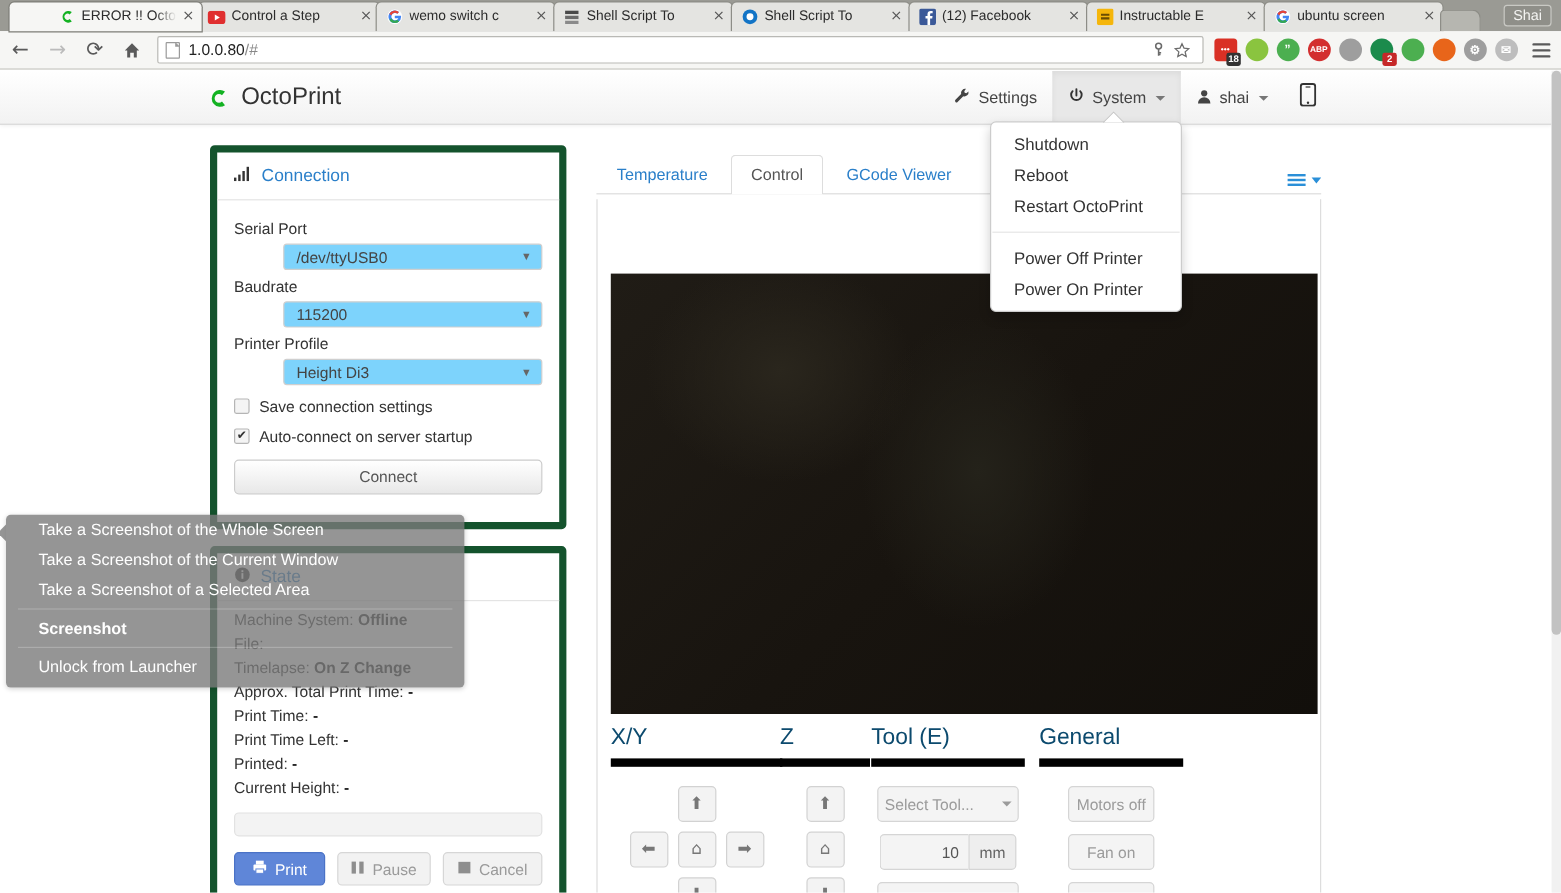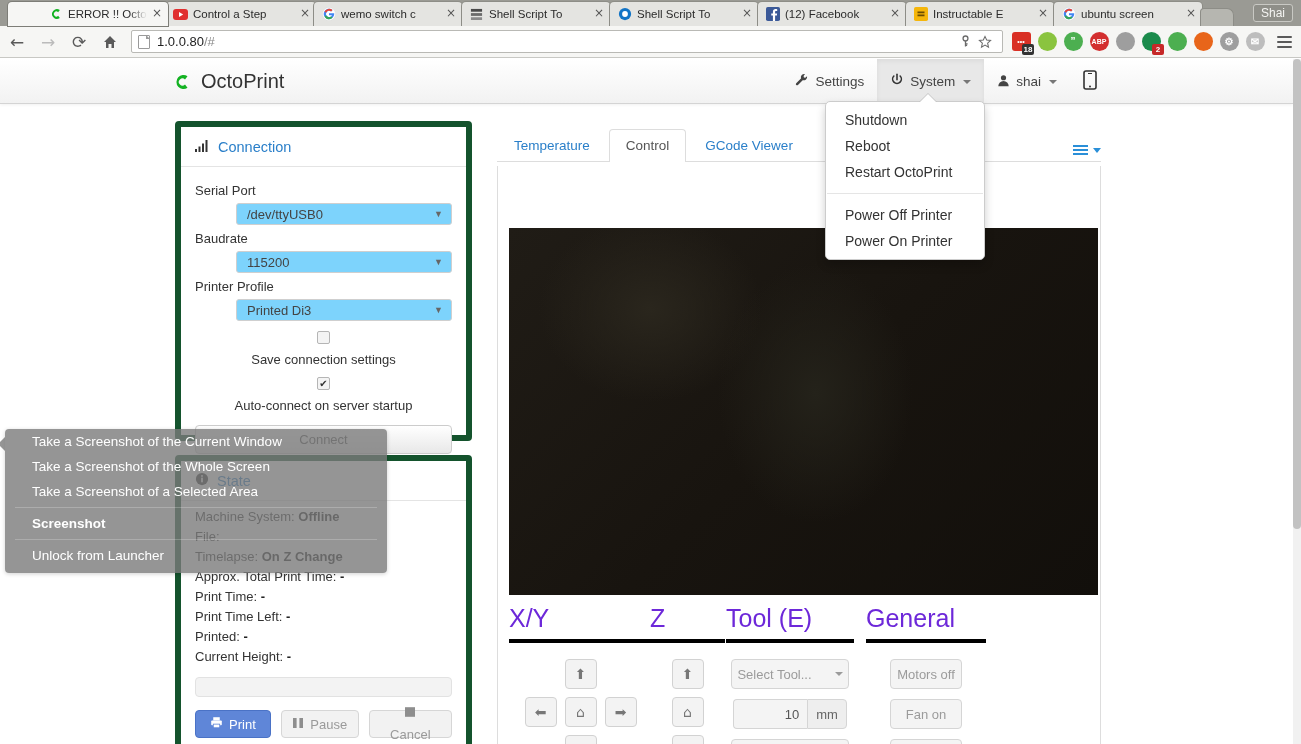--- a/index.html
+++ b/index.html
@@ -173,21 +173,21 @@
   .card-body { padding: 10px 14px 12px; }
   .fld-label { font-size: 13px; color: #333; margin: 6px 0 5px; }
   .select {
     height: 22px; border: 1px solid #cfcfcf; border-radius: 3px;
     background: #7dd3fc; display: flex; align-items: center;
     padding: 0 8px 0 10px; font-size: 13px; color: #444;
     justify-content: space-between;
     margin-left: 41px;
   }
   .select .ar { font-size: 9px; color: #666; }
-  .chk-row { display: flex; align-items: center; gap: 8px; margin-top: 10px; font-size: 13px; color: #333; flex-direction: column; }
+  .chk-row { display: flex; align-items: center; gap: 8px; margin-top: 10px; font-size: 13px; color: #333; }
   .chk {
     width: 13px; height: 13px; border: 1px solid #b5b5b5; border-radius: 2px;
     background: #f4f4f4; display: flex; align-items: center; justify-content: center;
     font-size: 10px; color: #333; line-height: 1;
   }
   .btn {
     border: 1px solid #ccc; border-radius: 4px;
     background: linear-gradient(to bottom, #ffffff, #e8e8e8);
     font-size: 13px; color: #555;
     display: flex; align-items: center; justify-content: center;
@@ -234,21 +234,21 @@
     border: 1px solid #ddd; border-top: none; background: #fff;
   }
   .webcam {
     position: absolute; left: 11px; top: 62px; width: 589px; height: 367px;
     background:
       radial-gradient(ellipse 180px 150px at 24% 22%, #2a261d 0%, rgba(30,26,20,0) 62%),
       radial-gradient(ellipse 150px 200px at 52% 45%, #24221a 0%, rgba(30,26,20,0) 65%),
       linear-gradient(135deg, #201c16 0%, #18140f 50%, #120f0b 100%);
   }
   .ctl-cols { position: absolute; left: 0; top: 438px; width: 604px; }
-  .col-h { font-size: 25px; color: #6d28d9; padding-bottom: 6px; border-bottom: 4px solid #000000; }
+  .col-h { font-size: 19px; color: #0c4a6e; padding-bottom: 6px; border-bottom: 7px solid #000000; }
   .jbtn {
     width: 32px; height: 30px; border: 1px solid #d2d2d2; border-radius: 4px;
     background: #f3f3f3; display: flex; align-items: center; justify-content: center;
     color: #777; font-size: 14px; font-family: "DejaVu Sans", sans-serif;
   }
   .tbtn {
     height: 30px; border: 1px solid #d5d5d5; border-radius: 4px;
     background: #f4f4f4; color: #9b9b9b; font-size: 13px;
     display: flex; align-items: center; justify-content: center; gap: 23px;
   }
@@ -519,21 +519,21 @@
           <span>/dev/ttyUSB0</span>
           <span class="ar">▼</span>
         </div>
         <div class="fld-label">Baudrate</div>
         <div class="select">
           <span>115200</span>
           <span class="ar">▼</span>
         </div>
         <div class="fld-label">Printer Profile</div>
         <div class="select">
-          <span>Printed Di3</span>
+          <span>Height Di3</span>
           <span class="ar">▼</span>
         </div>
         <div class="chk-row">
           <span class="chk"></span>
           <span>Save connection settings</span>
         </div>
         <div class="chk-row">
           <span class="chk">✔</span>
           <span>Auto-connect on server startup</span>
         </div>
@@ -577,21 +577,21 @@
           </div>
           <div class="pbtn plain" style="width:83px;">
             <span>
               <svg width="12" height="12" viewBox="0 0 12 12">
                   <rect x="1" y="1" width="3.6" height="10" fill="#8e8e8e"></rect>
                   <rect x="7.4" y="1" width="3.6" height="10" fill="#8e8e8e"></rect>
                 </svg>
             </span>
             <span>Pause</span>
           </div>
-          <div class="pbtn plain" style="width:89px;flex-direction:column;">
+          <div class="pbtn plain" style="width:89px;">
             <span>
               <svg width="12" height="12" viewBox="0 0 12 12">
                   <rect x="1" y="1.2" width="10" height="9.6" fill="#8e8e8e"></rect>
                 </svg>
             </span>
             <span>Cancel</span>
           </div>
         </div>
       </div>
     </div>
@@ -680,22 +680,22 @@
         </div>
     </div>
   </div>
 
   <div class="pg-scroll">
     <div class="thumb"></div>
   </div>
 
   <div class="launcher">
     <div id="launcher-host">
+        <div class="lmi">Take a Screenshot of the Whole Screen</div>
         <div class="lmi">Take a Screenshot of the Current Window</div>
-        <div class="lmi">Take a Screenshot of the Whole Screen</div>
         <div class="lmi">Take a Screenshot of a Selected Area</div>
         <div class="ldiv"></div>
         <div class="lmi bold">Screenshot</div>
         <div class="ldiv"></div>
         <div class="lmi">Unlock from Launcher</div>
       </div>
   </div>
 
 </div>
 

